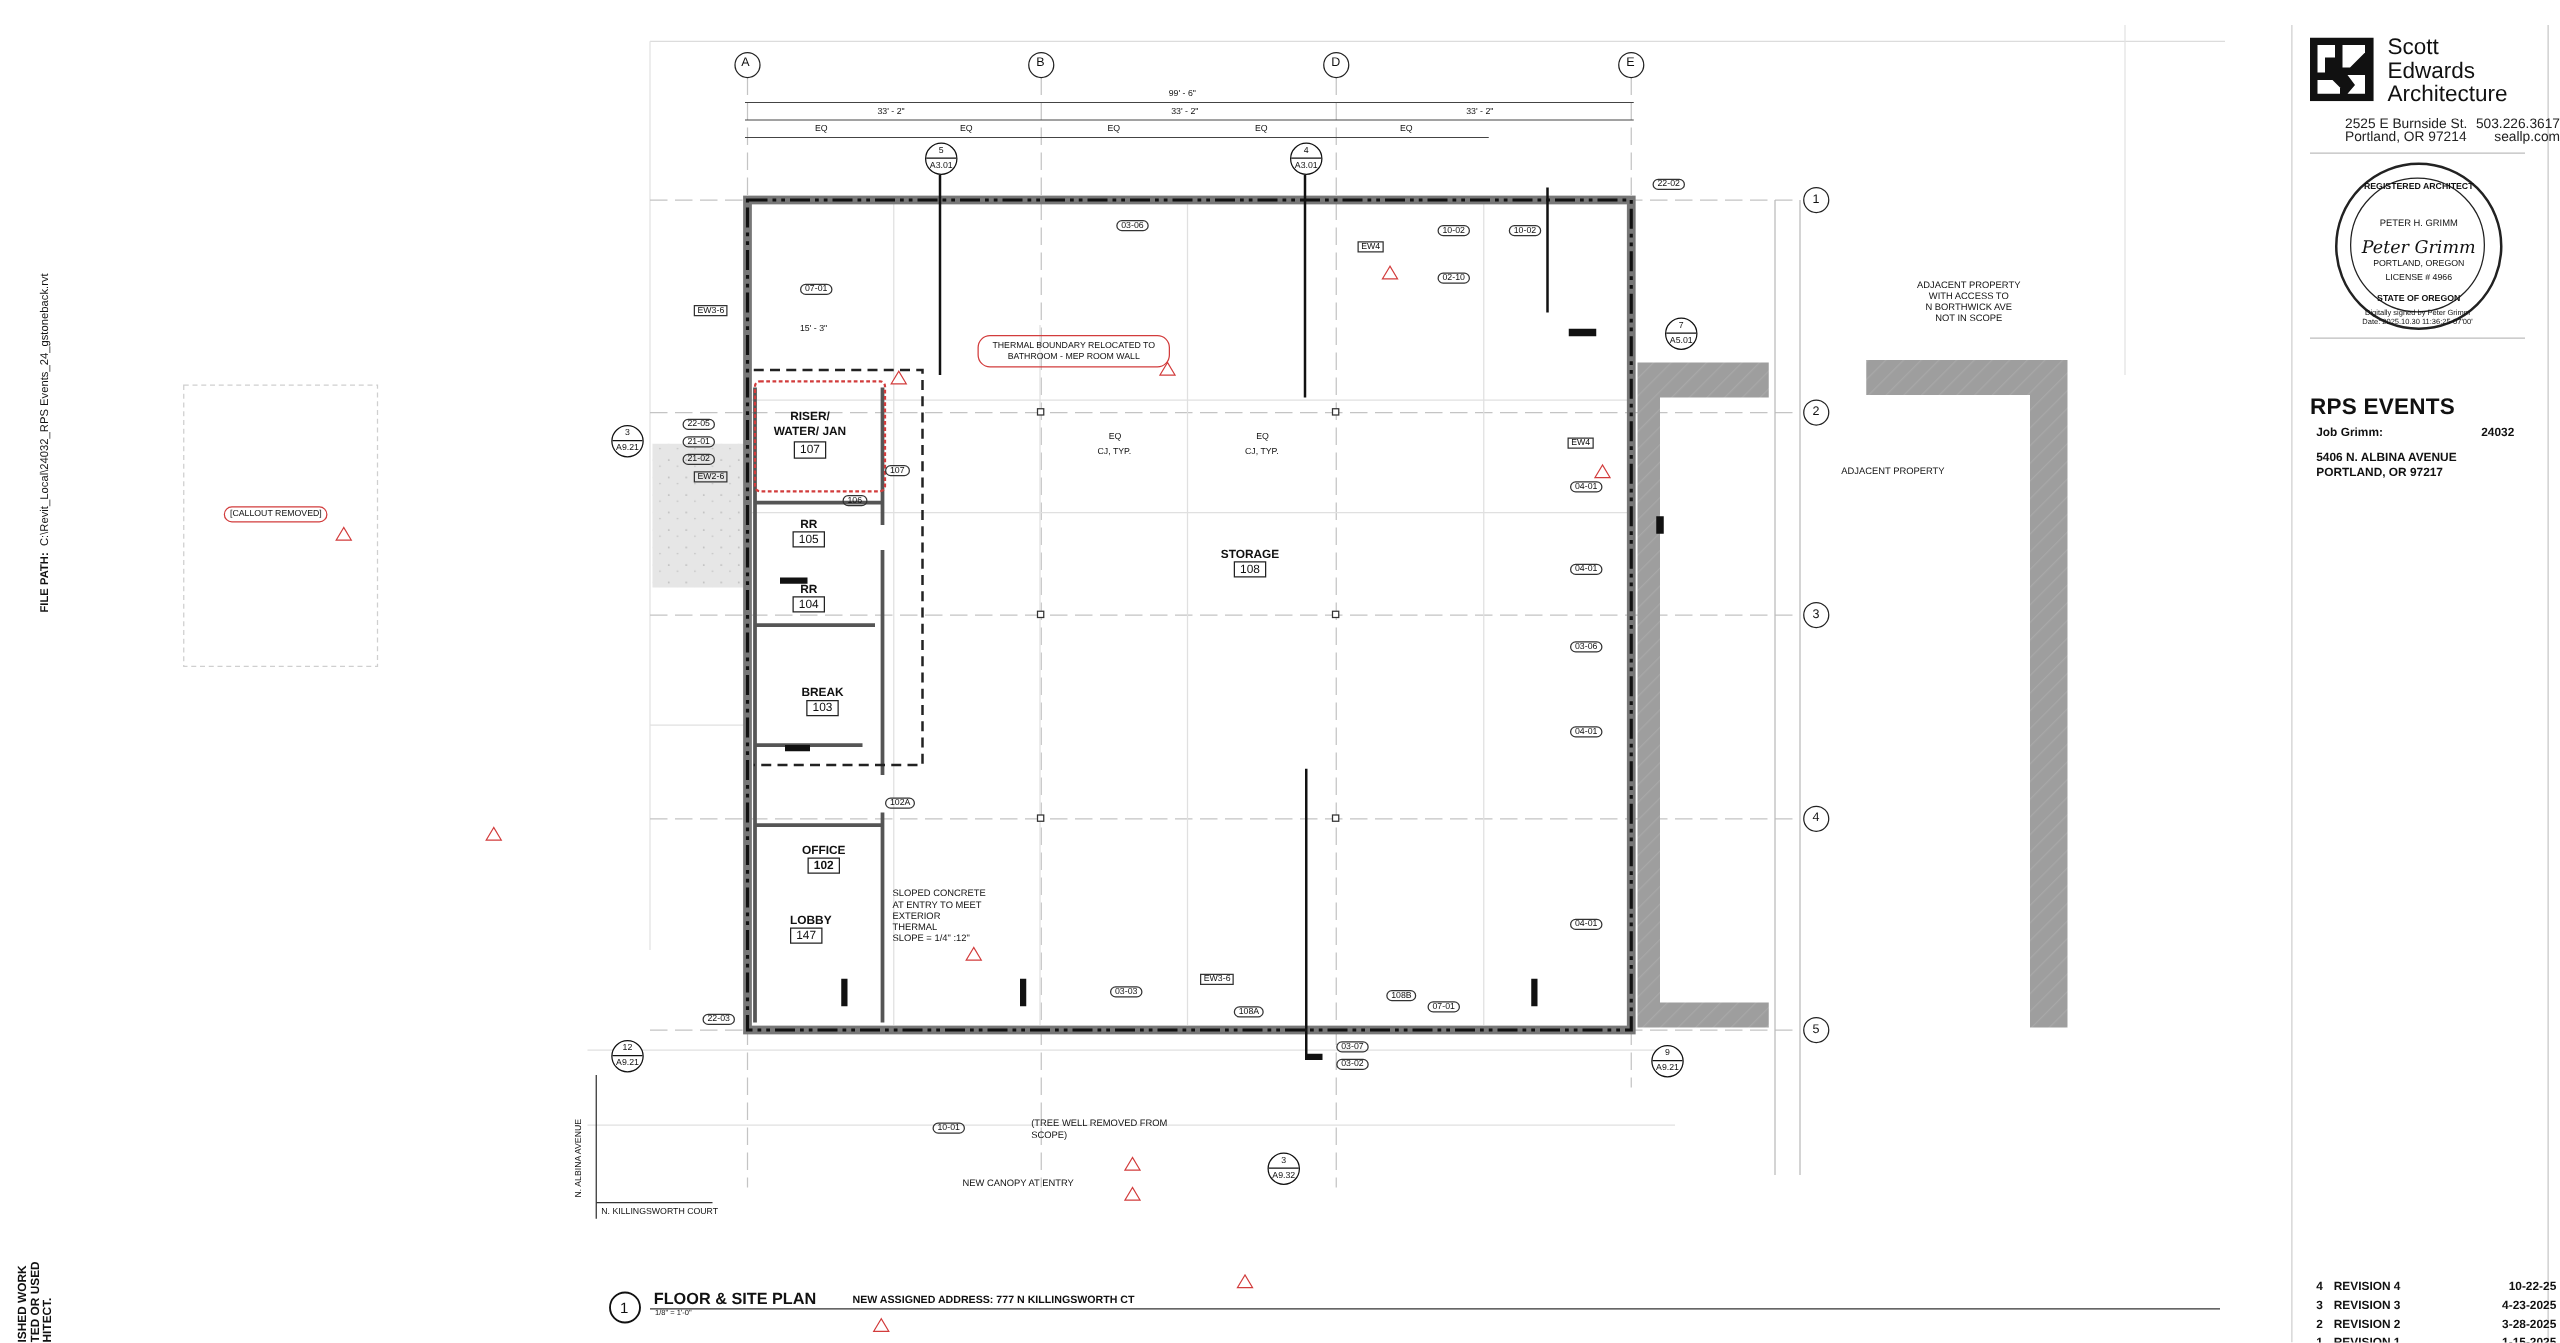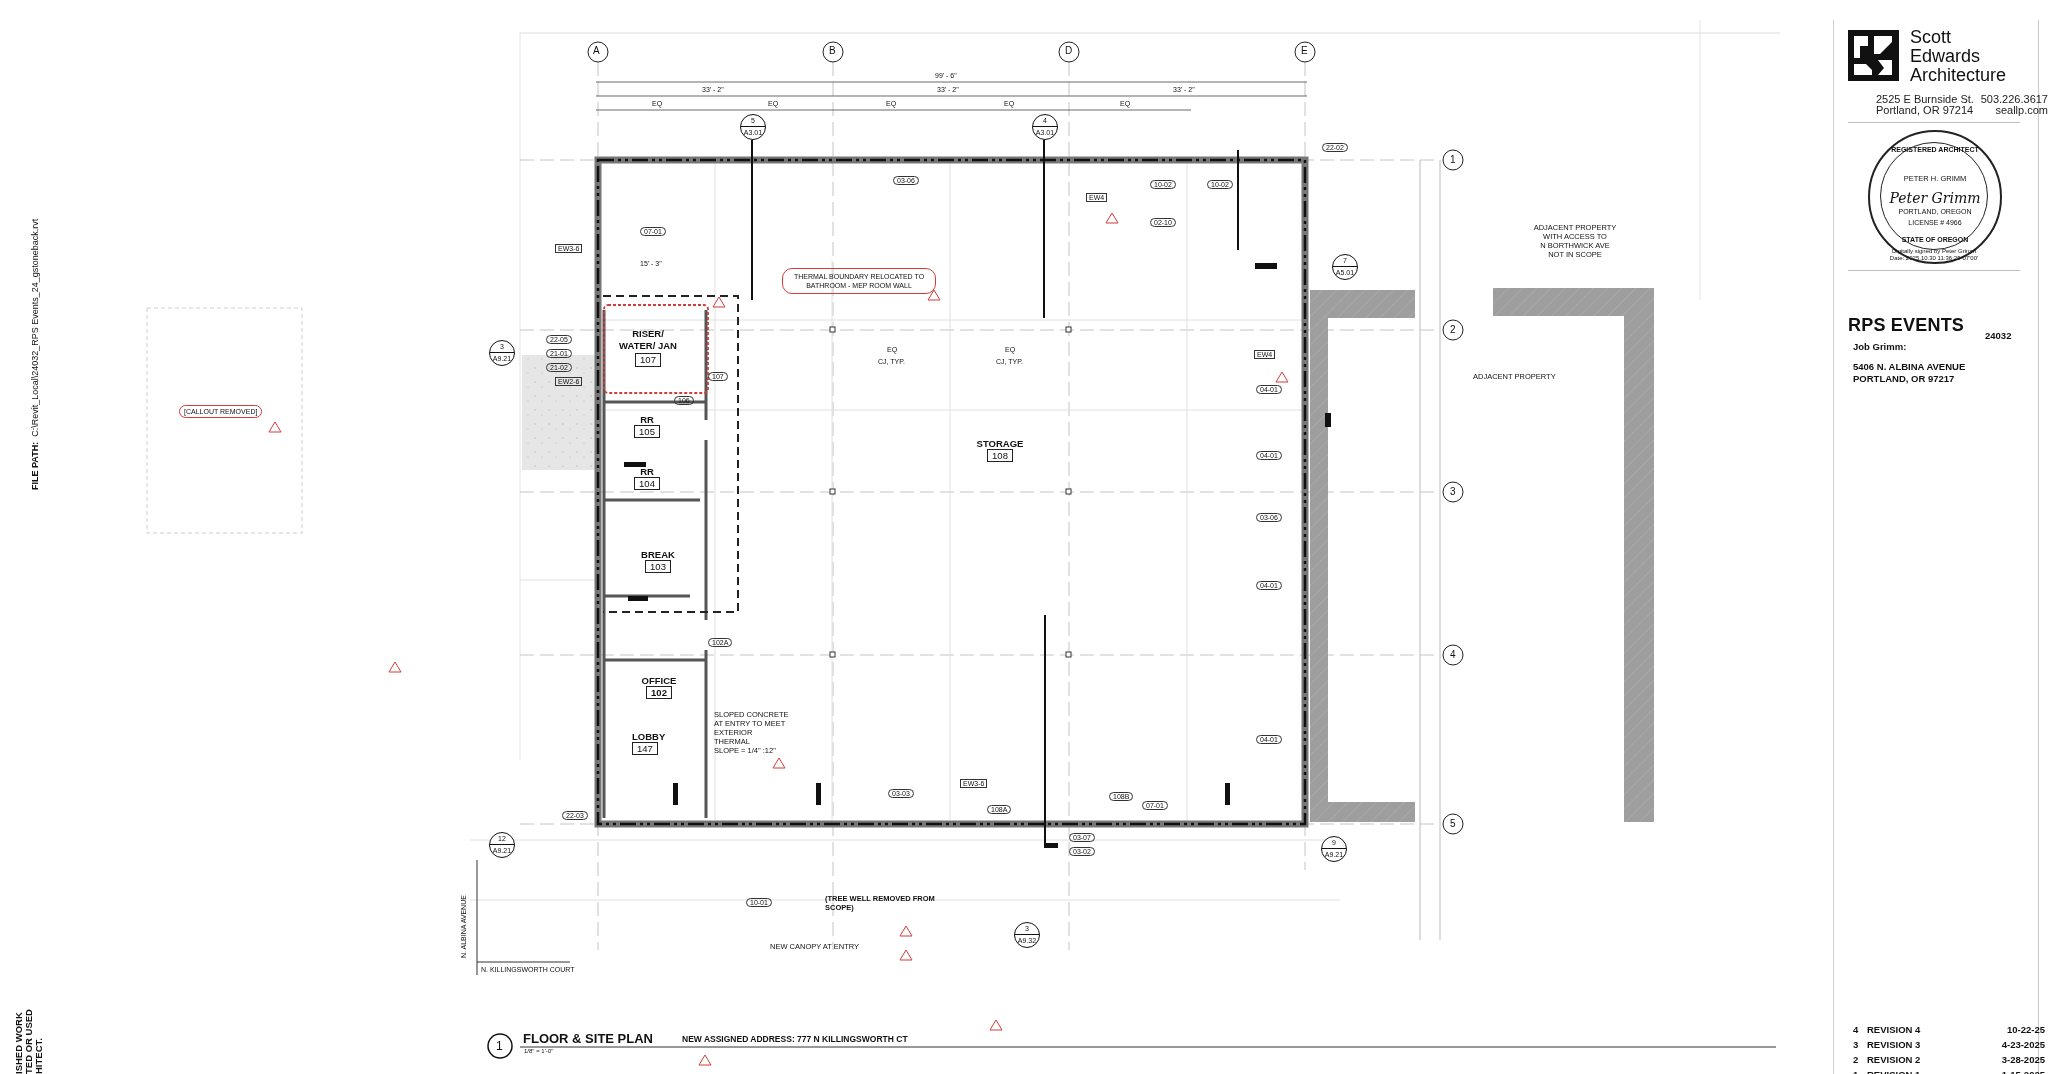--- a/index.html
+++ b/index.html
@@ -230,21 +230,21 @@
 <div class="abs" style="left:179px;top:405px;font-size:7px;border:1.5px solid #d23c3c;border-radius:8px;padding:2px 4px;">
   <span>[CALLOUT REMOVED]</span>
 </div>
 <div class="abs" style="left:714px;top:710px;font-size:7.5px;line-height:9px;">
   <div>SLOPED CONCRETE</div>
   <div>AT ENTRY TO MEET</div>
   <div>EXTERIOR</div>
   <div>THERMAL</div>
   <div>SLOPE = 1/4" :12"</div>
 </div>
-<div class="abs" style="left:825px;top:894px;font-size:7.5px;line-height:9px;font-weight:bold;">
+<div class="abs" style="left:825px;top:894px;font-size:7.5px;line-height:9px;">
   <div>(TREE WELL REMOVED FROM</div>
   <div>SCOPE)</div>
 </div>
 <div class="abs" style="left:770px;top:942px;font-size:7.5px;">NEW CANOPY AT ENTRY</div>
 <div class="abs" style="left:1473px;top:372px;font-size:7.5px;">ADJACENT PROPERTY</div>
 <div class="abs" style="left:1530px;top:223px;font-size:7.5px;line-height:9px;text-align:center;width:90px;">
   <div>ADJACENT PROPERTY</div>
   <div>WITH ACCESS TO</div>
   <div>N BORTHWICK AVE</div>
   <div>NOT IN SCOPE</div>
@@ -354,21 +354,21 @@
   <div class="abs" style="left:0;top:104px;width:130px;text-align:center;font-size:7px;font-weight:700">STATE OF OREGON</div>
 </div>
 <div class="abs" style="left:1874px;top:248px;width:120px;text-align:center;font-size:6px;line-height:7px">
   <div>Digitally signed by Peter Grimm</div>
   <div>Date: 2025.10.30 11:36:25-07'00'</div>
 </div>
 <div class="hr" style="left:1848px;top:270px;width:172px"></div>
 
 <div class="abs proj-title" style="left:1848px;top:315px">RPS EVENTS</div>
 <div class="abs bold9" style="left:1853px;top:341px">Job Grimm:</div>
-<div class="abs bold9" style="left:1985px;top:330px">24032</div>
+<div class="abs bold9" style="left:1985px;top:341px">24032</div>
 <div class="abs bold9" style="left:1853px;top:361px;line-height:12px">
   <div>5406 N. ALBINA AVENUE</div>
   <div>PORTLAND, OR 97217</div>
 </div>
 
 <div class="abs" style="left:1853px;top:1022px">
   <div class="rev-row">
     <span class="n">4</span>
     <span class="l">REVISION 4</span>
     <span class="d">10-22-25</span>

